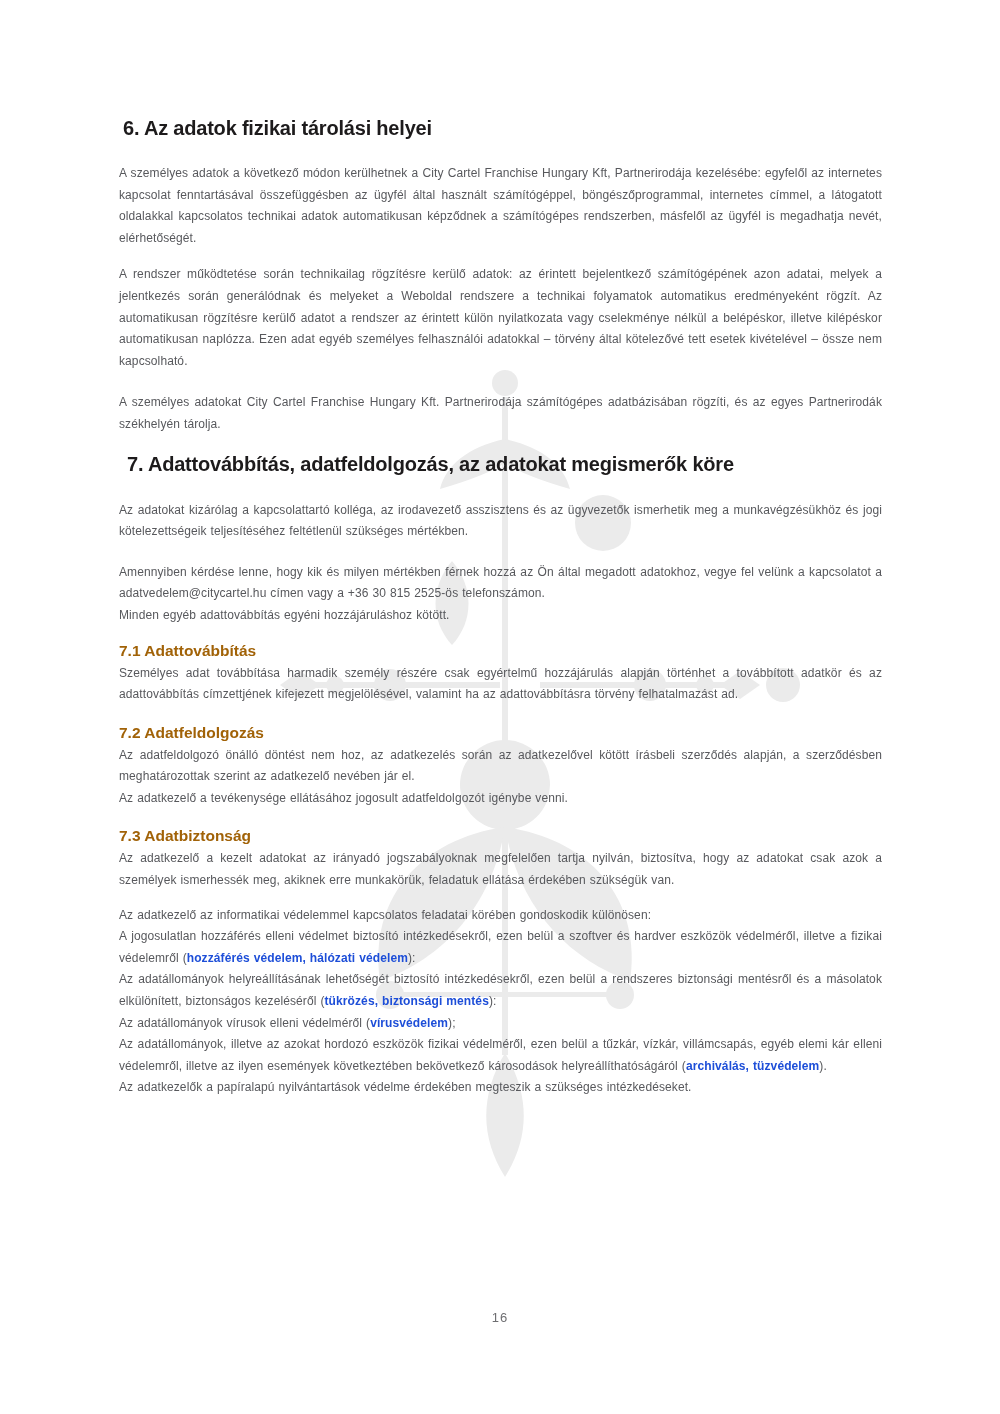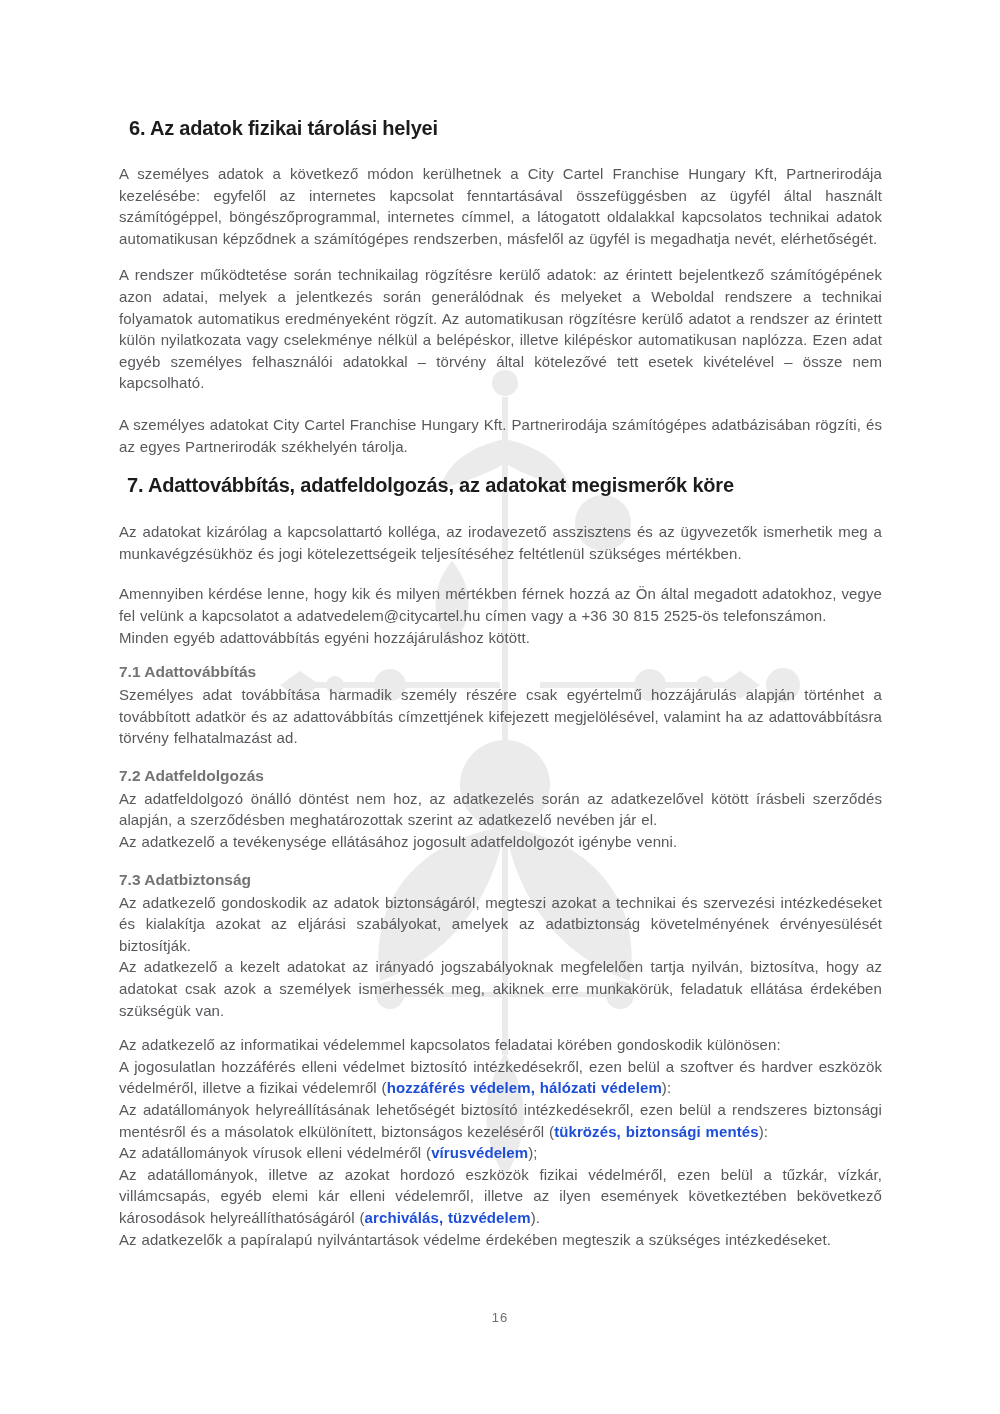--- a/index.html
+++ b/index.html
@@ -25,32 +25,32 @@
     left: 119px; top: 116px;
     width: 763px;
     z-index: 1;
   }
   h1 {
     font-size: 20px;
     line-height: 24px;
     font-weight: 800;
     letter-spacing: -0.2px;
     color: #1d1b1c;
-    margin: 0 0 23px 10px;
+    margin: 0 0 23px 4px;
   }
   h1.h7 { margin: 0 0 24px 8px; }
   h3 {
     font-size: 15.5px;
     line-height: 20px;
     font-weight: 700;
-    color: #737373;
+    color: #a16207;
     margin: 12px 0 2px 0;
   }
   p {
-    font-size: 15px;
+    font-size: 12px;
     line-height: 21.6px;
     letter-spacing: 0.1px;
     word-spacing: 0.5px;
     color: #57585c;
     text-align: justify;
     margin: 0;
   }
   p b { font-weight: 700; color: #1d4ed8; }
   .mb-15 { margin-bottom: 15px; }
   .mb-10 { margin-bottom: 20px; }
@@ -132,21 +132,20 @@
     <p class="mb-17">Személyes adat továbbítása harmadik személy részére csak egyértelmű hozzájárulás alapján történhet a továbbított adatkör és az adattovábbítás címzettjének kifejezett megjelölésével, valamint ha az adattovábbításra törvény felhatalmazást ad.</p>
 
     <h3>7.2 Adatfeldolgozás</h3>
     <div class="mb-17">
       <p>Az adatfeldolgozó önálló döntést nem hoz, az adatkezelés során az adatkezelővel kötött írásbeli szerződés alapján, a szerződésben meghatározottak szerint az adatkezelő nevében jár el.</p>
       <p>Az adatkezelő a tevékenysége ellátásához jogosult adatfeldolgozót igénybe venni.</p>
     </div>
 
     <h3>7.3 Adatbiztonság</h3>
     <div class="mb-13">
-      <p>Az adatkezelő gondoskodik az adatok biztonságáról, megteszi azokat a technikai és szervezési intézkedéseket és kialakítja azokat az eljárási szabályokat, amelyek az adatbiztonság követelményének érvényesülését biztosítják.</p>
       <p>Az adatkezelő a kezelt adatokat az irányadó jogszabályoknak megfelelően tartja nyilván, biztosítva, hogy az adatokat csak azok a személyek ismerhessék meg, akiknek erre munkakörük, feladatuk ellátása érdekében szükségük van.</p>
     </div>
 
     <div>
       <p>Az adatkezelő az informatikai védelemmel kapcsolatos feladatai körében gondoskodik különösen:</p>
       <p><span>A jogosulatlan hozzáférés elleni védelmet biztosító intézkedésekről, ezen belül a szoftver és hardver eszközök védelméről, illetve a fizikai védelemről (</span><b>hozzáférés védelem, hálózati védelem</b><span>):</span></p>
       <p><span>Az adatállományok helyreállításának lehetőségét biztosító intézkedésekről, ezen belül a rendszeres biztonsági mentésről és a másolatok elkülönített, biztonságos kezeléséről (</span><b>tükrözés, biztonsági mentés</b><span>):</span></p>
       <p><span>Az adatállományok vírusok elleni védelméről (</span><b>vírusvédelem</b><span>);</span></p>
       <p><span>Az adatállományok, illetve az azokat hordozó eszközök fizikai védelméről, ezen belül a tűzkár, vízkár, villámcsapás, egyéb elemi kár elleni védelemről, illetve az ilyen események következtében bekövetkező károsodások helyreállíthatóságáról (</span><b>archiválás, tüzvédelem</b><span>).</span></p>
       <p>Az adatkezelők a papíralapú nyilvántartások védelme érdekében megteszik a szükséges intézkedéseket.</p>

